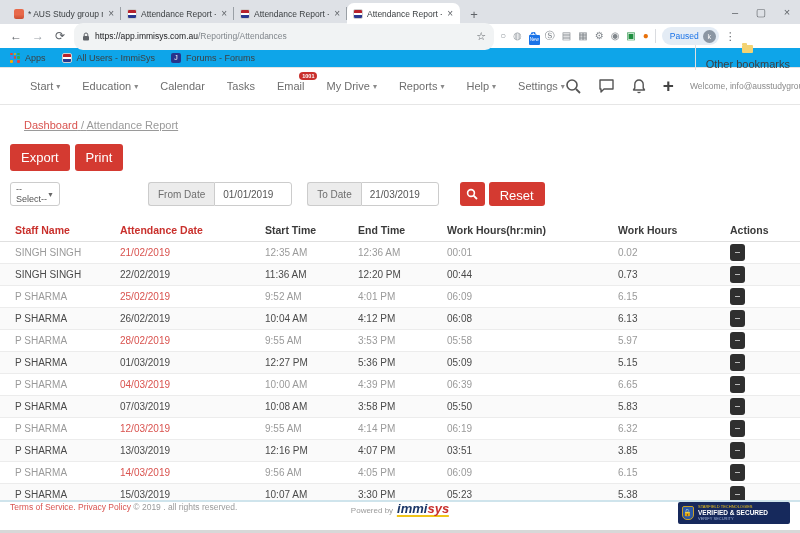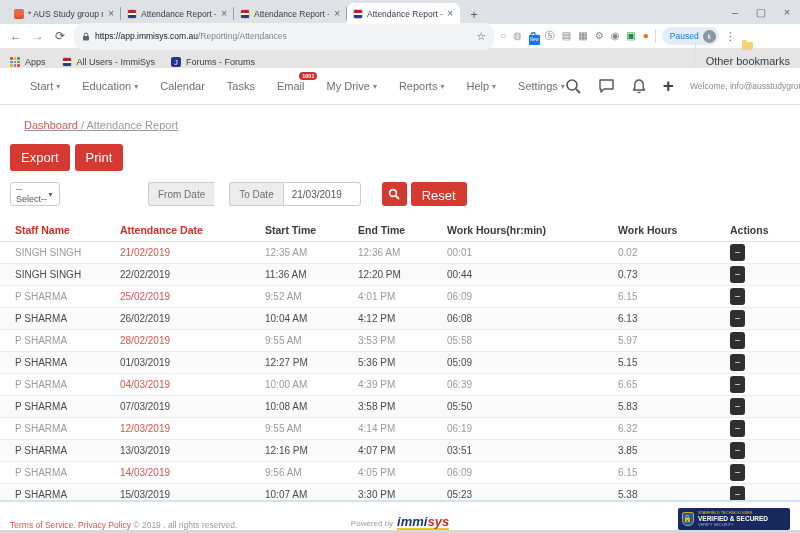--- a/index.html
+++ b/index.html
@@ -31,21 +31,21 @@
   .star { color:#5f6368; font-size:11px; margin-left:auto; }
   .extrow { display:flex; align-items:center; gap:7px; }
   .ext { font-size:10px; line-height:10px; position:relative; }
   .ext .mini-badge { position:absolute; bottom:-4px; left:0; background:#1a73e8; color:#fff; font-size:4.5px; padding:0 1px; border-radius:1px; }
   .chromesep { width:1px; height:14px; background:#dadce0; }
   .profile { background:#e4ecf5; border-radius:9px; height:18px; display:flex; align-items:center; gap:4px; padding:0 3px 0 8px; }
   .profile .plabel { font-size:8.5px; color:#1a73e8; }
   .avatar { width:13px; height:13px; border-radius:50%; background:#8b96a3; color:#fff; font-size:7px; display:flex; align-items:center; justify-content:center; }
   .kebab { color:#5f6368; font-size:11px; }
 
-  .bookmarksbar { height:20px; background:#e5e5e5; display:flex; align-items:flex-end; padding:0 10px; gap:24px; border-bottom:1px solid #e3e3e3; }
+  .bookmarksbar { height:20px; background:#0ea5e9; display:flex; align-items:center; padding:0 10px; gap:24px; border-bottom:1px solid #e3e3e3; }
   .bookmark { display:flex; align-items:center; gap:5px; font-size:9px; color:#3c4043; }
   .bm-apps { width:10px; height:10px; display:grid; grid-template-columns:repeat(3,1fr); gap:1px; }
   .bm-apps i { border-radius:1px; }
   .bm-forums { width:10px; height:10px; background:#27348b; border-radius:2px; color:#fff; font-size:7px; display:flex; align-items:center; justify-content:center; }
   .other-bm { margin-left:auto; display:flex; align-items:center; gap:5px; font-size:11px; color:#3c4043; border-left:1px solid #e0e0e0; padding-left:10px;flex-direction:column; }
   .folder { width:11px; height:8px; background:#f3d373; border-radius:1px; position:relative; }
   .folder:before { content:""; position:absolute; top:-2px; left:0; width:5px; height:2px; background:#f3d373; border-radius:1px 1px 0 0; }
 
   
   .appnav { height:37px; background:#fff; border-bottom:1px solid #e6e6e6; display:flex; align-items:center; padding:0 14px; }
@@ -81,21 +81,21 @@
   .th { font-size:10.5px; font-weight:bold; color:#3a3a3a; }
   .th.accent { color:#c9302c; }
   .trow { height:22px; border-bottom:1px solid #ececec; }
   .trow:nth-child(even) { background:#fafafa; }
   .trow:nth-child(even) .td { color:#4a4a4a; }
   .td { font-size:10px; color:#9a9a9a; white-space:nowrap; }
   .td.date { color:#d9534f; }
   .actionbtn { width:15px; height:17px; background:#2f2f2f; border:none; border-radius:3px; color:#fff; font-size:9px; line-height:9px; display:flex; align-items:center; justify-content:center; }
 
   
-  .footer { position:absolute; left:0; right:0; bottom:3px; height:30px; border-top:2px solid #cfe4ec; background:#fff; display:flex; align-items:flex-end; padding:0 10px; }
+  .footer { position:absolute; left:0; right:0; bottom:3px; height:30px; border-top:2px solid #cfe4ec; background:#fff; display:flex; align-items:flex-start; padding:0 10px; }
   .ftext { font-size:8.5px; color:#9a9a9a; }
   .ftext .flink { color:#d9534f; }
   .fcenter { position:absolute; left:50%; transform:translateX(-50%); display:flex; align-items:baseline; gap:4px; }
   .poweredby { font-size:8px; color:#9a9a9a; }
   .brand { font-size:13px; font-weight:bold; font-style:italic; border-bottom:2px solid #f0c419; line-height:13px; }
   .brand .b1 { color:#1b3667; }
   .brand .b2 { color:#c9302c; }
   .secbadge { margin-left:auto; width:112px; height:22px; background:#16295c; border-radius:2px; display:flex; align-items:center; gap:4px; padding:0 4px; color:#fff; }
   .shield { width:12px; height:14px; background:#2a57a5; border:1px solid #c9a227; border-radius:2px 2px 5px 5px; display:flex; align-items:center; justify-content:center; color:#f0c419; font-size:7px; }
   .sec-lines { display:flex; flex-direction:column; line-height:1; }
@@ -254,20 +254,21 @@
       <button class="redbtn">Print</button>
     </div>
 
     <div class="filterrow">
       <div class="selectbox">
         <span>--Select--</span>
         <span class="caret">▼</span>
       </div>
       <div class="inputgroup">
         <span class="iglabel">From Date</span>
+        <input class="iginput" value="01/01/2019" style="">
       </div>
       <div class="inputgroup">
         <span class="iglabel">To Date</span>
         <input class="iginput" value="21/03/2019" style="">
       </div>
       <button class="searchbtn">
         <svg width="12" height="12" viewBox="0 0 12 12">
             <circle cx="5" cy="5" r="3.4" fill="none" stroke="#fff" stroke-width="1.6"></circle>
             <line x1="7.6" y1="7.6" x2="11" y2="11" stroke="#fff" stroke-width="1.8"></line>
           </svg>

